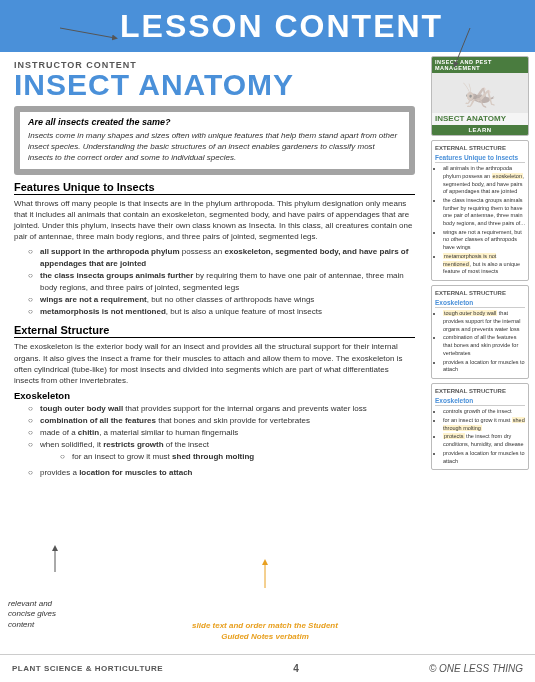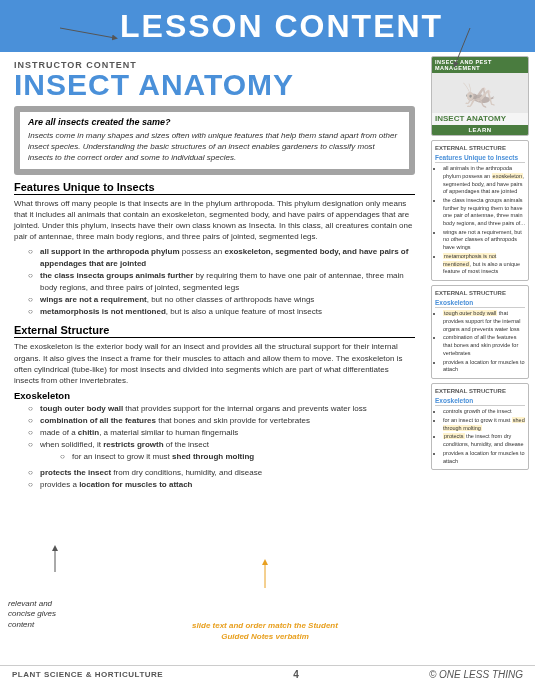--- a/index.html
+++ b/index.html
@@ -249,21 +249,21 @@
       background: #fff3cc;
       padding: 0 1px;
     }
 
     
     .footer {
       position: absolute;
       bottom: 0;
       left: 0;
       right: 0;
-      height: 17px;
+      height: 28px;
       background: #fff;
       border-top: 1px solid #ccc;
       display: flex;
       align-items: center;
       justify-content: space-between;
       padding: 0 12px;
     }
     .footer-left {
       font-size: 8px;
       color: #555;
@@ -370,21 +370,20 @@
     <div class="sub-section-heading">Exoskeleton</div>
     <ul class="bullet-list">
       <li><span class="bold-term">tough outer body wall</span> that provides support for the internal organs and prevents water loss</li>
       <li><span class="bold-term">combination of all the features</span> that bones and skin provide for vertebrates</li>
       <li>made of a <span class="bold-term">chitin</span>, a material similar to human fingernails</li>
       <li>when solidified, it <span class="bold-term">restricts growth</span> of the insect
         <ul class="bullet-list indent-list">
           <li>for an insect to grow it must <span class="bold-term">shed through molting</span></li>
         </ul>
       </li>
-      <li><span class="bold-term">protects the insect</span> from dry conditions, humidity, and disease</li>
       <li>provides a <span class="bold-term">location for muscles to attach</span></li>
     </ul>
   </div>
 
   <div class="sidebar">
 
     <div class="thumbnail-card">
       <div class="thumbnail-header">INSECT AND PEST MANAGEMENT</div>
       <div class="thumbnail-img-area">
         <span style="font-size:28px;opacity:0.35;">🦗</span>

